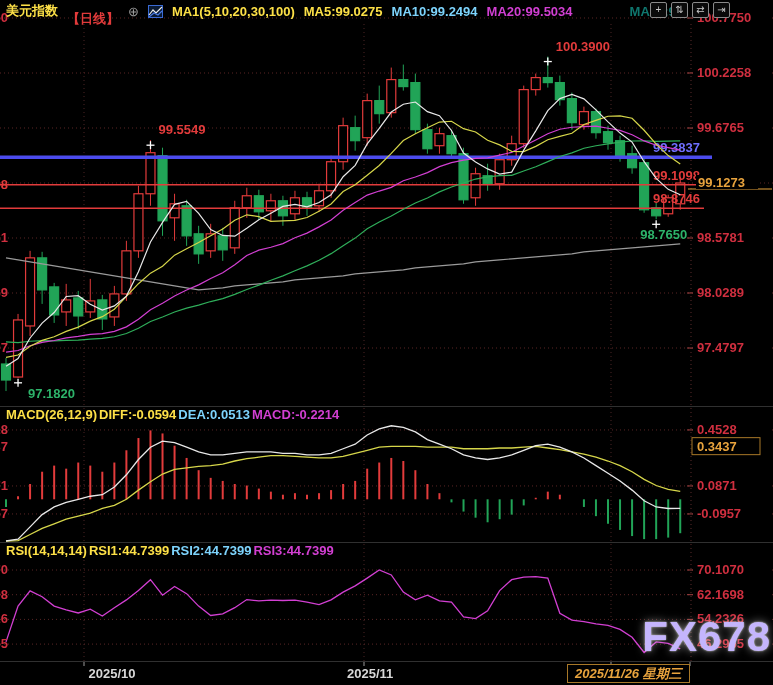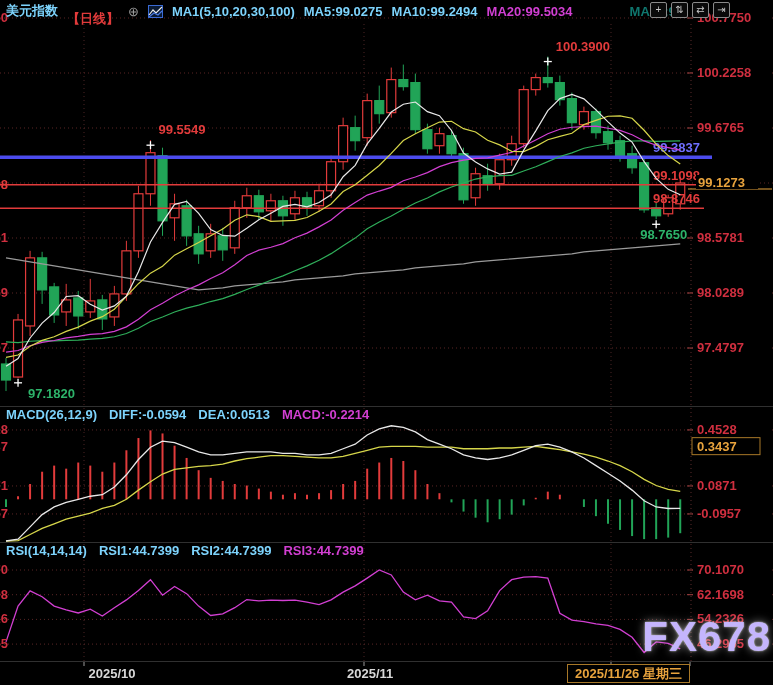--- a/index.html
+++ b/index.html
@@ -2,38 +2,38 @@
 <html><head>
 <meta charset="utf-8">
 <style>
   html,body{margin:0;padding:0;background:#000;}
   #app{position:relative;width:773px;height:685px;background:#000;overflow:hidden;
        font-family:"Liberation Sans",sans-serif;}
   #chart-svg{position:absolute;left:0;top:0;z-index:1;}
   #chart-svg text{font-family:"Liberation Sans",sans-serif;}
   .hdr{position:absolute;top:0;left:0;height:22px;display:flex;align-items:center;
        gap:9px;padding-left:6px;z-index:3;font-size:13px;white-space:nowrap;}
-  .t-white{color:#7dd3fc;font-weight:700;}
+  .t-white{color:#fde047;font-weight:700;}
   .t-red{color:#e23b3b;font-weight:700;margin-top:16px;}
   .t-gray{color:#9a9a9a;font-weight:400;}
   .t-yellow{color:#7dd3fc;font-weight:700;text-align:right;}
   .t-magenta{color:#d23fd2;font-weight:700;}
   .t-green{color:#0f766e;font-weight:700;padding-left:48px;}
   .chart-ic{display:inline-flex;align-items:center;}
   .toolbar{position:absolute;top:2px;left:650px;display:flex;gap:4px;z-index:3;}
   .tool{width:15px;height:14px;border:1px solid #8a8a8a;color:#c8c8c8;font-size:10px;
         line-height:14px;text-align:center;border-radius:2px;background:#0a0a0a;cursor:pointer;}
-  .ind-hdr{position:absolute;left:6px;font-size:13px;display:flex;gap:12px;z-index:3;white-space:nowrap;}
+  .ind-hdr{position:absolute;left:6px;font-size:13px;display:flex;gap:2px;z-index:3;white-space:nowrap;}
   #macd-hdr{top:407px;}
   #rsi-hdr{top:543px;}
   .xlabel{position:absolute;top:666px;font-size:13px;color:#d8d8d8;z-index:3;font-weight:700;}
   #xl0{left:72px;width:80px;text-align:center;}
   #xl1{left:347px;width:80px;text-align:left;}
   .datebox{position:absolute;top:664px;left:567px;border:1px solid #a87828;color:#e8a33d;
-           font-size:13px;font-weight:700;padding:0 7px;line-height:17px;z-index:3;background:#000;}
+           font-size:13px;font-weight:700;padding:0 7px;line-height:17px;z-index:3;background:#000;font-style:italic;}
   .watermark{position:absolute;right:2px;top:616px;font-size:42px;font-weight:700;color:#c4b5fd;
              letter-spacing:1px;line-height:1;z-index:4;
              text-shadow:0 0 10px rgba(255,255,255,.55),0 0 2px rgba(255,255,255,.8);}
 </style>
 </head>
 <body>
 
 <div id="app">
 
   <svg id="chart-svg" width="773" height="685" viewBox="0 0 773 685">

